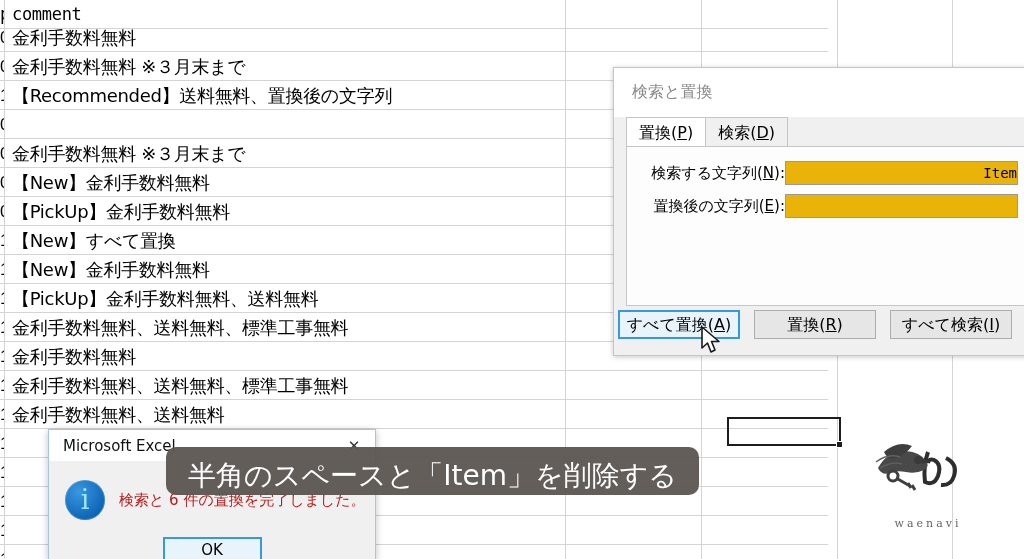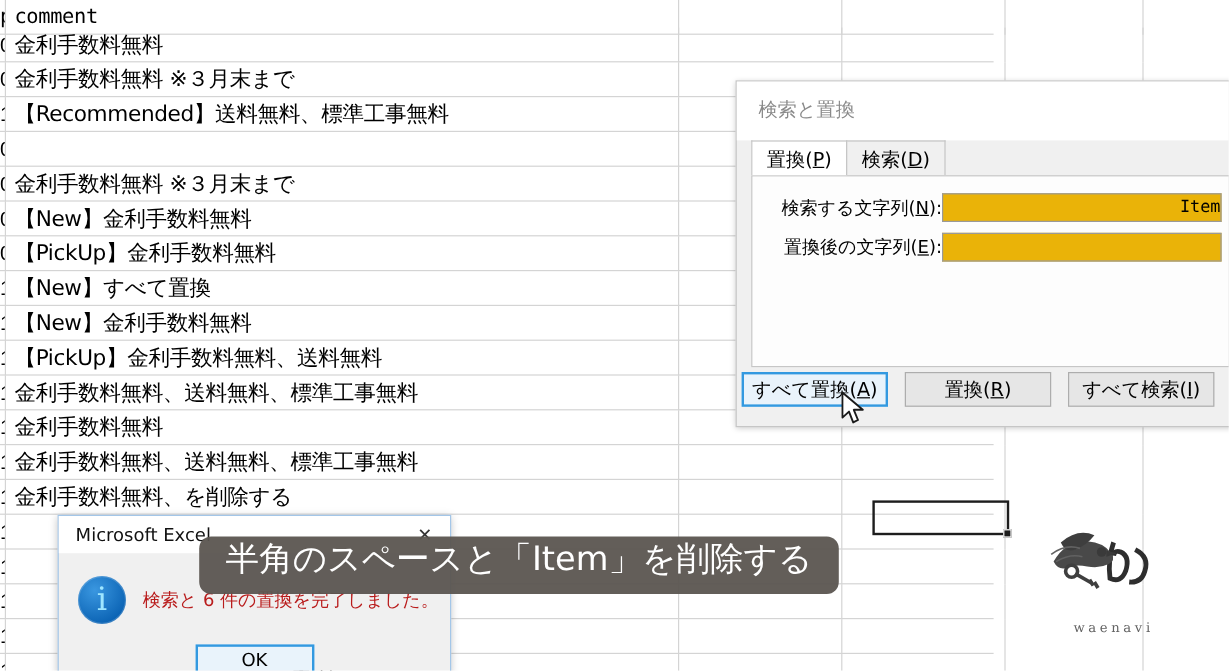--- a/index.html
+++ b/index.html
@@ -324,21 +324,21 @@
 
   
   #caption {
     position: absolute;
     left: 166px;
     top: 447px;
     height: 48px;
     background: #5b5651;
     border-radius: 10px;
     display: flex;
-    align-items: flex-start;
+    align-items: flex-end;
     padding: 0 22px;
     z-index: 50;
     opacity: 0.95;
   }
   #caption .ctext {
     color: #ffffff;
     font-size: 28px;
     font-family: "DejaVu Sans", sans-serif;
     white-space: nowrap;
     letter-spacing: 0px;
@@ -388,21 +388,21 @@
       </div>
       <div class="grid-row" style="top: 52px;">
         <div class="cell-num">0</div>
         <div class="cell-text">金利手数料無料 ※３月末まで</div>
         <div class="cell-blank"></div>
         <div class="cell-blank"></div>
         <div class="cell-blank wide"></div>
       </div>
       <div class="grid-row" style="top: 81px;">
         <div class="cell-num">1</div>
-        <div class="cell-text">【Recommended】送料無料、標準工事無料</div>
+        <div class="cell-text">【Recommended】送料無料、置換後の文字列</div>
         <div class="cell-blank"></div>
         <div class="cell-blank"></div>
         <div class="cell-blank wide"></div>
       </div>
       <div class="grid-row" style="top: 110px;">
         <div class="cell-num">0</div>
         <div class="cell-text"></div>
         <div class="cell-blank"></div>
         <div class="cell-blank"></div>
         <div class="cell-blank wide"></div>
@@ -465,21 +465,21 @@
       </div>
       <div class="grid-row" style="top: 371px;">
         <div class="cell-num">1</div>
         <div class="cell-text">金利手数料無料、送料無料、標準工事無料</div>
         <div class="cell-blank"></div>
         <div class="cell-blank"></div>
         <div class="cell-blank wide"></div>
       </div>
       <div class="grid-row" style="top: 400px;">
         <div class="cell-num">1</div>
-        <div class="cell-text">金利手数料無料、を削除する</div>
+        <div class="cell-text">金利手数料無料、送料無料</div>
         <div class="cell-blank"></div>
         <div class="cell-blank"></div>
         <div class="cell-blank wide"></div>
       </div>
       <div class="grid-row" style="top: 429px;">
         <div class="cell-num">1</div>
         <div class="cell-text">　　　　　　　　　　　　　　無料</div>
         <div class="cell-blank"></div>
         <div class="cell-blank"></div>
         <div class="cell-blank wide"></div>

